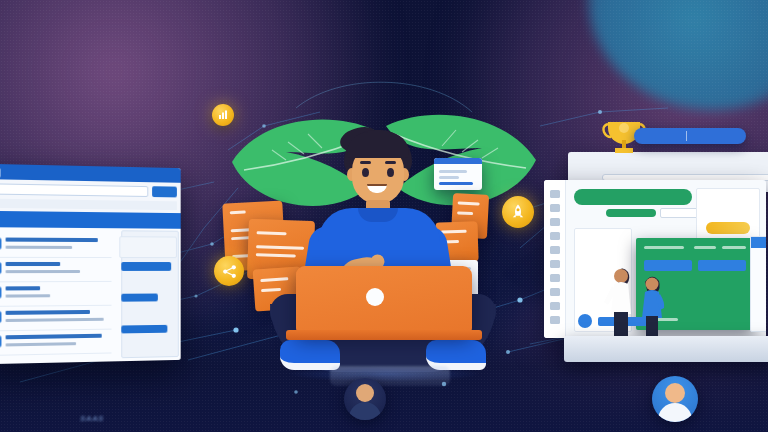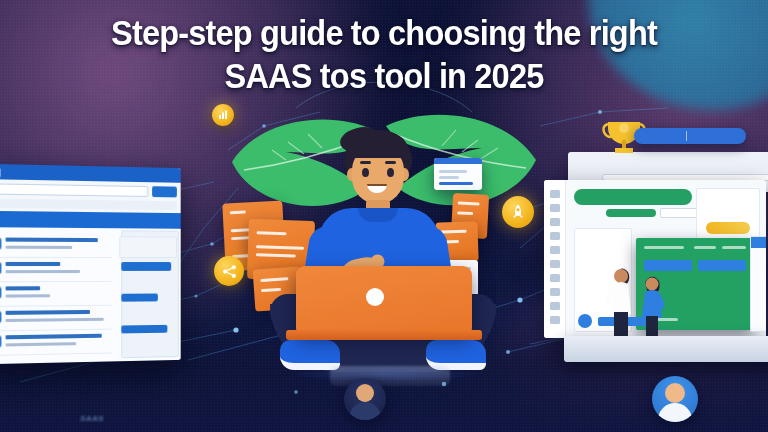--- a/index.html
+++ b/index.html
@@ -455,24 +455,20 @@
     </div>
     <div class="badge" style="left:262px;top:88px;width:32px;height:32px;">
       <svg width="18" height="18" viewBox="0 0 24 24">
         <path d="M12 2 C16 6, 17 12, 15 17 H9 C7 12, 8 6, 12 2 Z" fill="#fff"></path>
         <path d="M9 15 L5 19 L9 19 Z M15 15 L19 19 L15 19 Z" fill="#fff"></path>
         <circle cx="12" cy="9" r="2" fill="#f3b51d"></circle>
       </svg>
     </div>
   </div>
 
-  <div class="layer" id="title-block">
-    <div class="title-line">Step-step guide to choosing the right</div>
-    <div class="title-line">SAAS tos tool in 2025</div>
-  </div>
 
   <div class="layer" id="av-bar"></div>
 
   <div class="layer" id="saas-sub">SAAS</div>
 
   <div class="avatar" id="avatar-center">
     <span class="av-head" style="top:6px;width:18px;height:18px;background:#e0a877;"></span>
     <span class="av-body" style="top:24px;width:32px;height:20px;background:#2a3a6a;"></span>
   </div>
 

